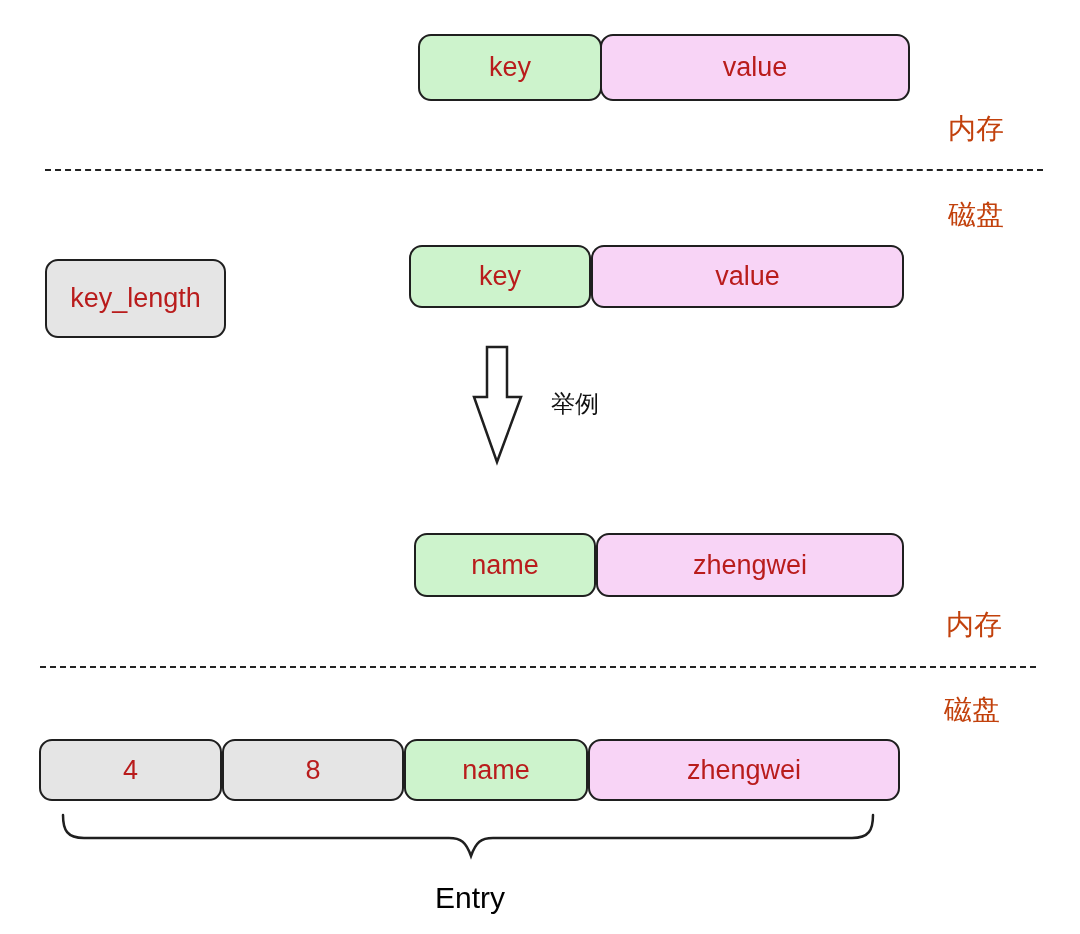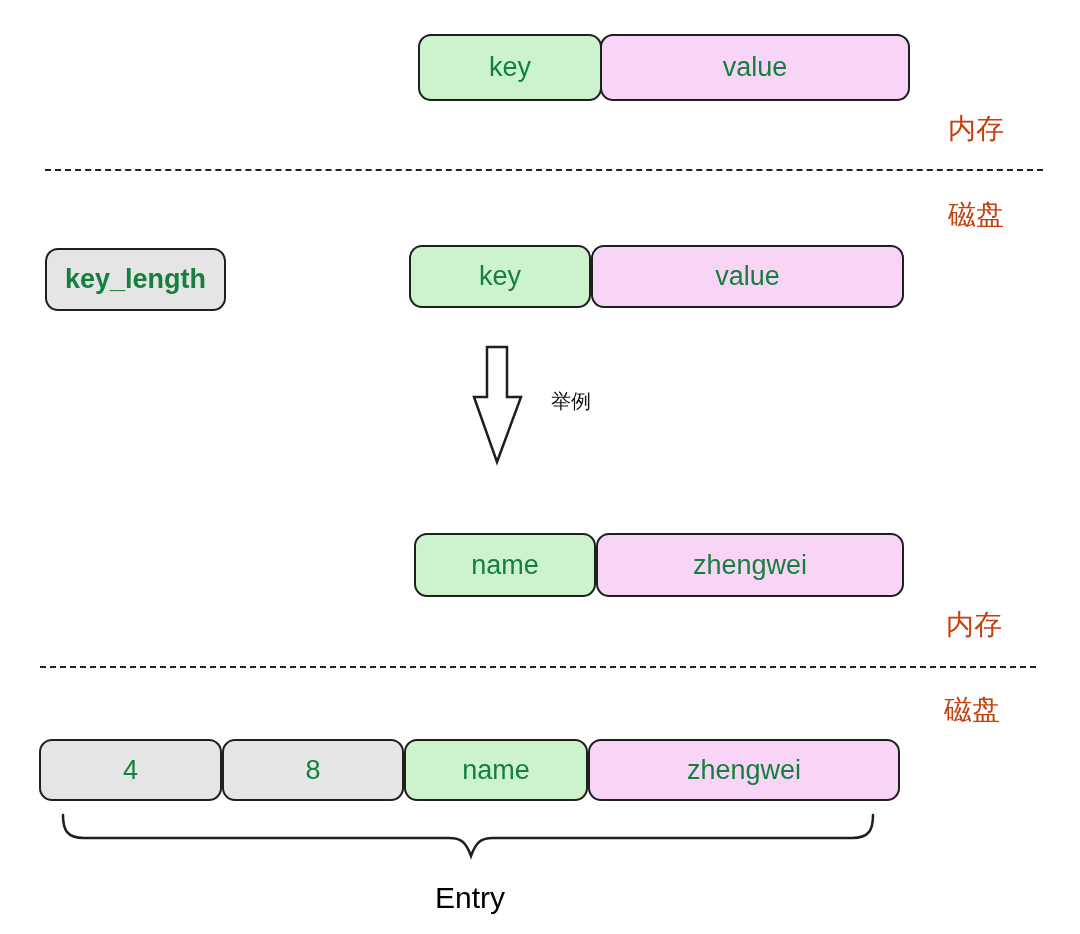--- a/index.html
+++ b/index.html
@@ -18,41 +18,41 @@
   }
   .box {
     position: absolute;
     box-sizing: border-box;
     border: 2.5px solid #1f1f1f;
     border-radius: 13px;
     display: flex;
     align-items: center;
     justify-content: center;
     font-size: 27px;
-    color: #15803d;
+    color: #b91c1c;
     background: #ffffff;
     white-space: nowrap;
   }
   .box.green { background: var(--green, #cdf3cc); }
   .box.pink  { background: var(--pink,  #f8d4f6); }
   .box.gray  { background: var(--gray,  #e5e5e5); }
   .dashed-line {
     position: absolute;
     height: 0;
     border-top: 2.5px dashed #222222;
   }
   .zone-label {
     position: absolute;
     font-size: 28px;
     color: #c2410c;
     white-space: nowrap;
   }
   .side-label {
     position: absolute;
-    font-size: 20px;
+    font-size: 24px;
     color: #111111;
     white-space: nowrap;
   }
   .entry-label {
     position: absolute;
     font-size: 30px;
     color: #000000;
     white-space: nowrap;
   }
   .watermark {
@@ -83,21 +83,21 @@
 
   <div class="box green" style="left:418px; top:34px; width:184px; height:67px;">key</div>
   <div class="box pink" style="left:600px; top:34px; width:310px; height:67px;">value</div>
 
   <div class="zone-label" style="left:948px; top:110px;">内存</div>
 
   <div class="dashed-line" style="left:45px; top:169px; width:998px;"></div>
 
   <div class="zone-label" style="left:948px; top:196px;">磁盘</div>
 
-  <div class="box gray" style="left:45px; top:248px; width:181px; height:63px;font-weight:bold;">key_length</div>
+  <div class="box gray" style="left:45px; top:259px; width:181px; height:79px;">key_length</div>
   <div class="box green" style="left:409px; top:245px; width:182px; height:63px;">key</div>
   <div class="box pink" style="left:591px; top:245px; width:313px; height:63px;">value</div>
 
   <svg class="overlay" width="1080" height="934" viewBox="0 0 1080 934">
     <polygon points="487,347 507,347 507,397 521,397 497,462 474,397 487,397" fill="#ffffff" stroke="#1f1f1f" stroke-width="2.5" stroke-linejoin="miter"></polygon>
     <path d="M63,815 C63,830 67,838 84,838 L449,838 C461,838 466,842 471,856 C476,842 481,838 493,838 L852,838 C869,838 873,830 873,815" fill="none" stroke="#1f1f1f" stroke-width="2.5" stroke-linecap="round"></path>
   </svg>
 
   <div class="side-label" style="left:551px; top:388px;">举例</div>
 

